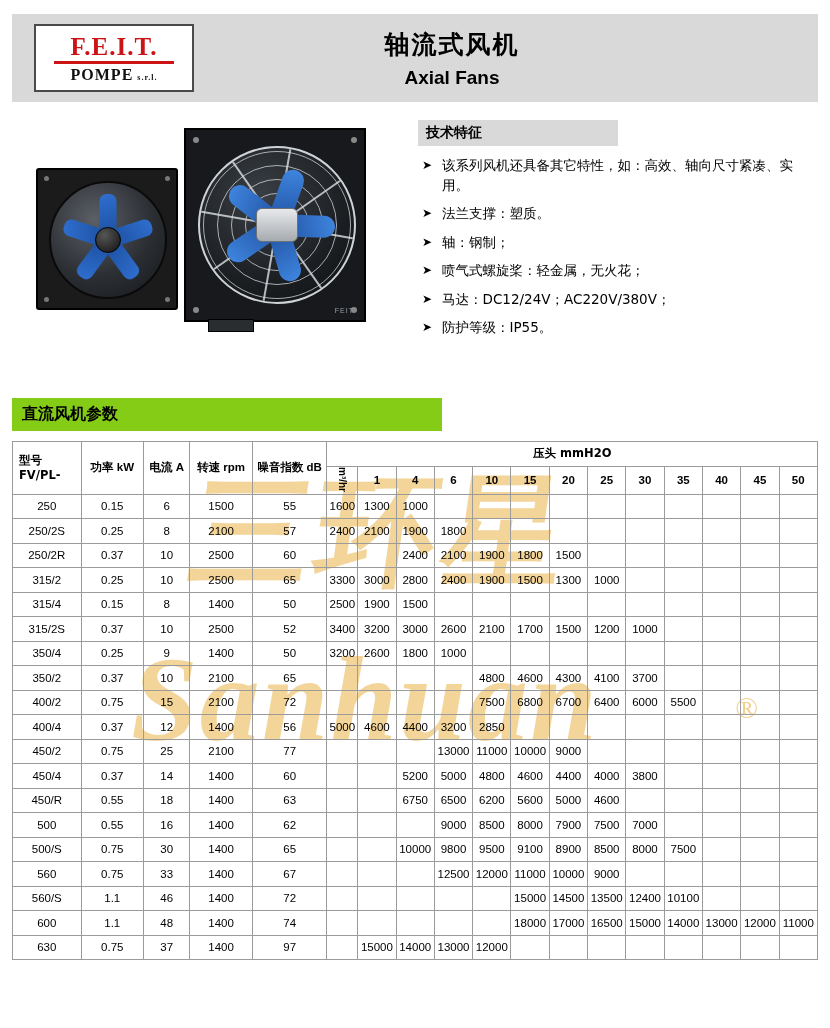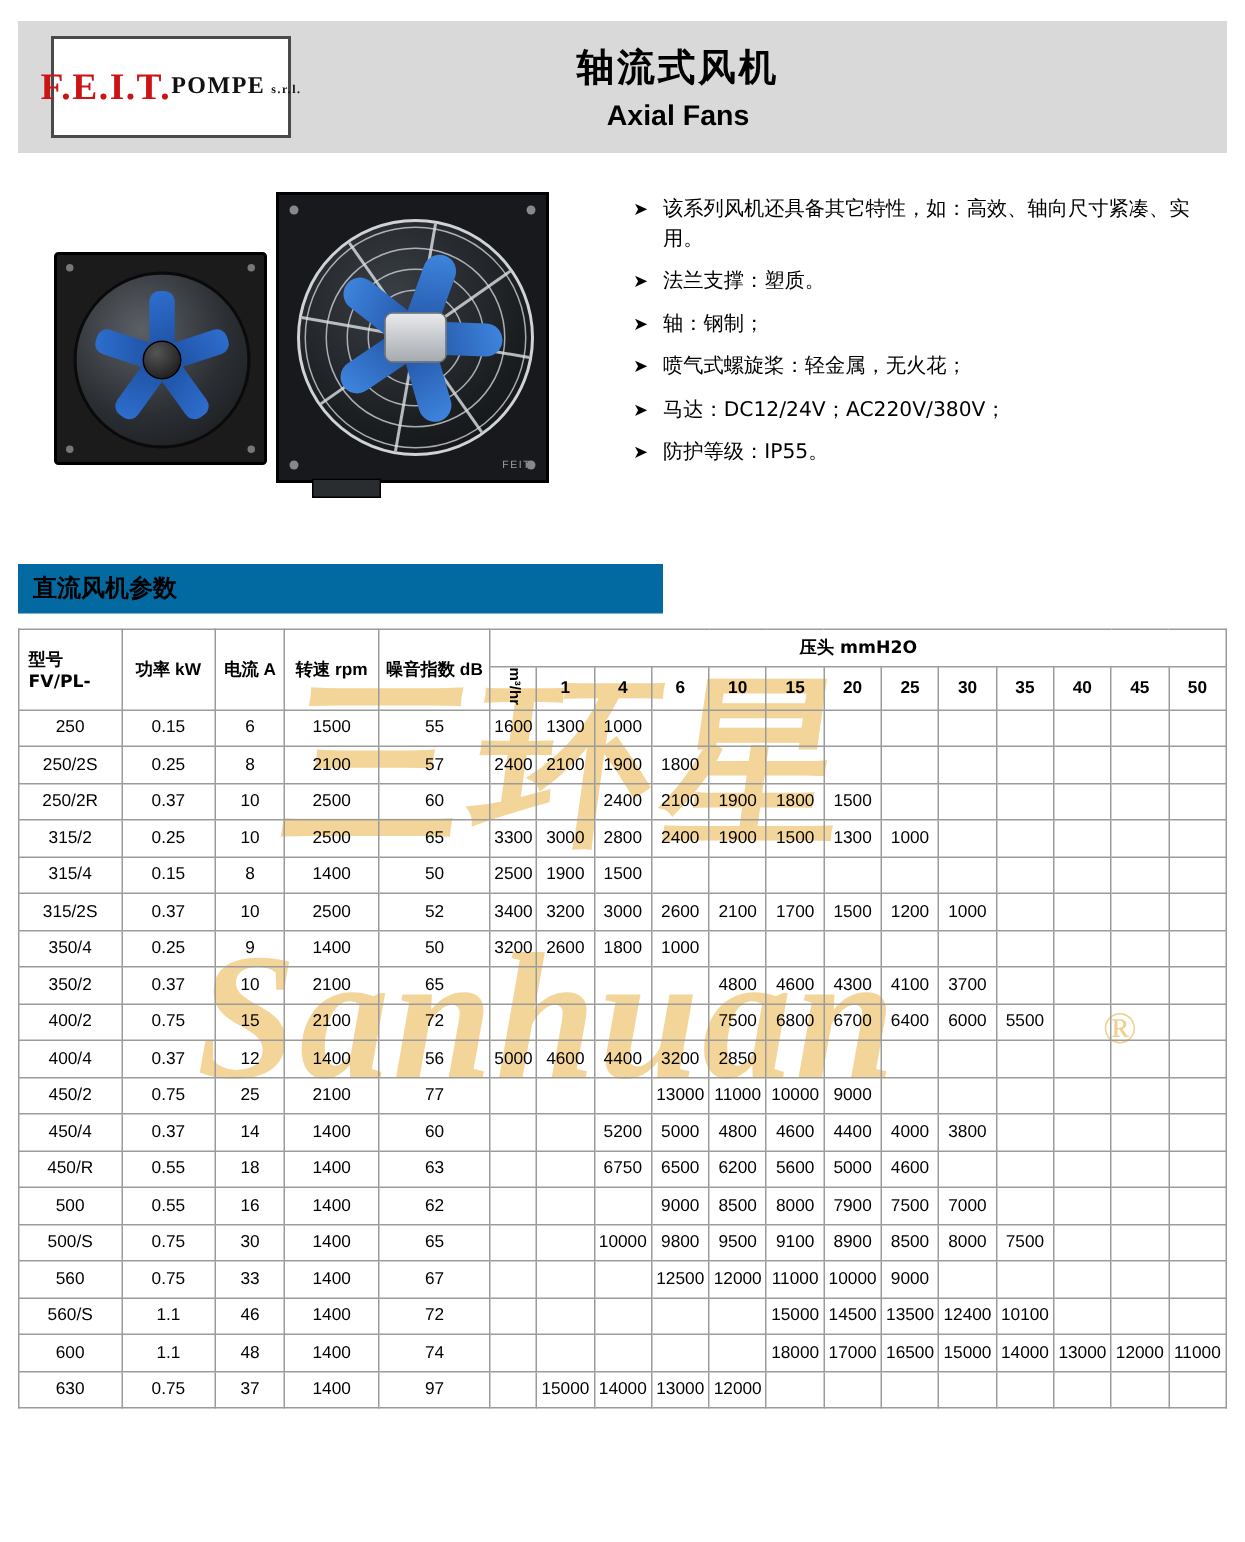--- a/index.html
+++ b/index.html
@@ -22,20 +22,21 @@
     height: 88px;
     margin: 14px 12px 0 12px;
     position: relative;
   }
   .logo-box {
     width: 160px;
     margin: 10px 0 10px 22px;
     background: #ffffff;
     border: 2px solid #4a4a4a;
     display: flex;
+    flex-direction: column;
     align-items: center;
     justify-content: center;
     padding: 4px 0;
   }
   .logo-top {
     font-family: "Liberation Serif", serif;
     font-weight: bold;
     font-size: 25px;
     color: #cc1417;
     letter-spacing: 1px;
@@ -226,22 +227,22 @@
     font-size: 12px;
     width: 24px;
     flex: 0 0 24px;
     padding-left: 4px;
     padding-top: 1px;
   }
   .feat-text { flex: 1; }
 
   
   .params-title-wrap {
-    margin: 16px 12px 0 12px;
-    background: #0369a1;
+    margin: 38px 12px 0 12px;
+    background: #84cc16;
     width: 430px;
     padding: 6px 10px;
   }
   .params-title {
     font-family: "DejaVu Sans", sans-serif;
     font-weight: bold;
     font-size: 16px;
   }
 
   
@@ -393,20 +394,21 @@
         <div class="bigblade" style="transform: translate(-50%,-100%) rotate(308deg);"></div>
         <div class="motor"></div>
       </div>
       <div class="foot"></div>
       <div class="brandmark">FEIT</div>
     </div>
 
   </div>
 
   <div class="features">
+    <div class="feat-title">技术特征</div>
     <div class="feat-list">
       <div class="feat-row">
         <span class="bullet">➤</span>
         <span class="feat-text">该系列风机还具备其它特性，如：高效、轴向尺寸紧凑、实用。</span>
       </div>
       <div class="feat-row">
         <span class="bullet">➤</span>
         <span class="feat-text">法兰支撑：塑质。</span>
       </div>
       <div class="feat-row">

